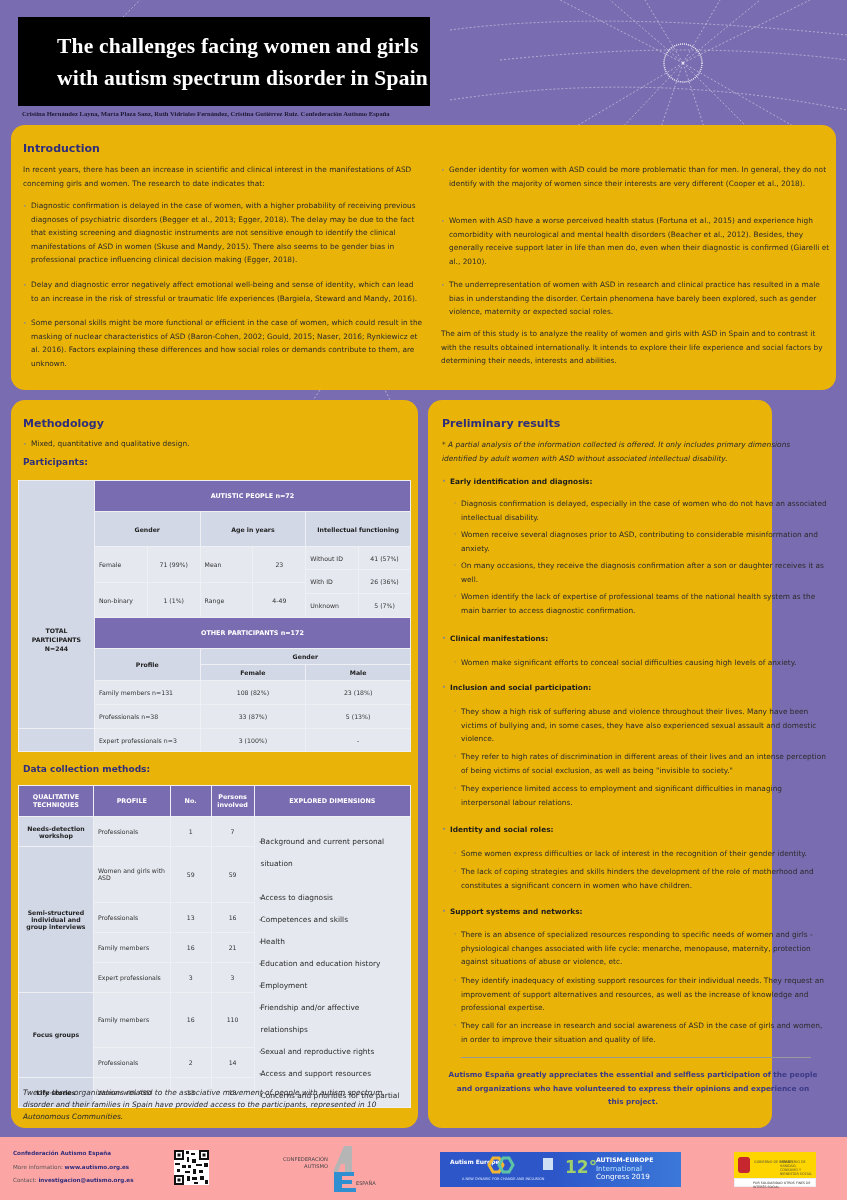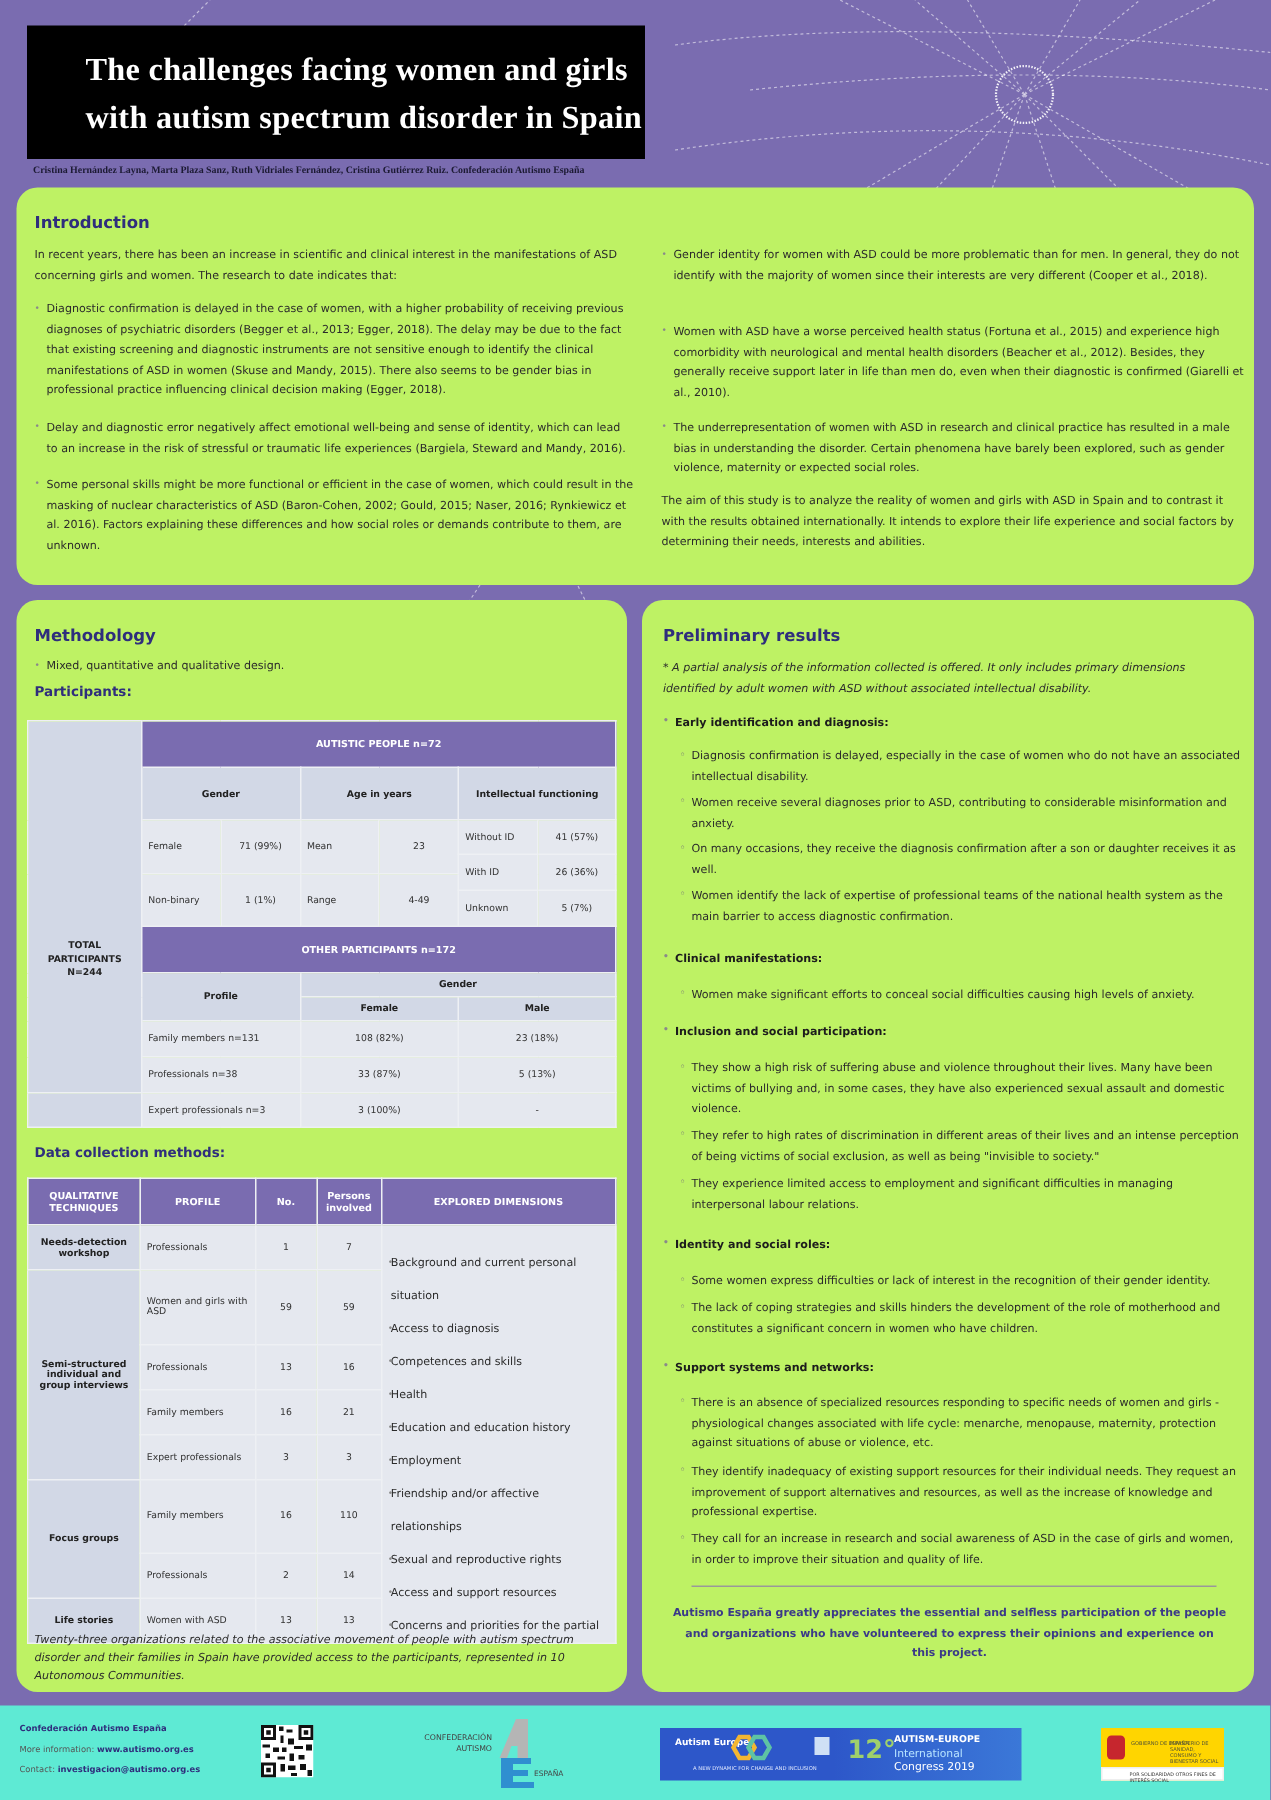--- a/index.html
+++ b/index.html
@@ -18,25 +18,25 @@
   .title-box h1 {
     font-family: "Liberation Serif", serif; font-weight: bold; color: #fff;
     font-size: 21.5px; line-height: 32px; letter-spacing: 0.2px;
   }
   .authors {
     position: absolute; left: 22px; top: 110px; width: 420px;
     font-family: "Liberation Serif", serif; font-size: 6.6px; font-weight: bold; color: #1c1a33;
     white-space: nowrap;
   }
   .card {
-    position: absolute; background: #bef264; border-radius: 14px; text-decoration: underline;
+    position: absolute; background: #eab308; border-radius: 14px; text-decoration: underline;
   }
   .intro { left: 11px; top: 125px; width: 825px; height: 265px; }
   .meth { left: 11px; top: 400px; width: 407px; height: 728px; }
-  .res { left: 428px; top: 400px; width: 408px; height: 728px; }
+  .res { left: 428px; top: 400px; width: 344px; height: 728px; }
   .h2 {
     position: absolute; color: #2f2e7c; font-weight: bold; font-size: 11px;
   }
   .h3 { position: absolute; color: #2f2e7c; font-weight: bold; font-size: 9px; }
   .para { position: absolute; font-size: 7.4px; line-height: 13.6px; color: #2b2b2b; }
   .bul { position: absolute; font-size: 7.4px; line-height: 13.6px; color: #2b2b2b; padding-left: 8px; }
   .bul::before { content: "•"; position: absolute; left: 0; color: #8a8a8a; font-size: 6px; }
   .sub { position: absolute; font-size: 7.4px; line-height: 13.6px; color: #2b2b2b; padding-left: 8px; }
   .sub::before { content: "◦"; position: absolute; left: 0; color: #777; font-size: 7px; }
   .bhead { position: absolute; font-size: 7.4px; font-weight: bold; color: #1c1c1c; padding-left: 8px; }
@@ -50,21 +50,21 @@
   .cell { background: #e5e8ef; }
   .lead { background: #d2d8e6; font-weight: bold; text-align: center; color: #222; }
   .c { text-align: center; }
   .dims { background: #e5e8ef; vertical-align: top; padding-top: 14px; }
   .dims div { line-height: 22px; padding-left: 2px; }
   .note { position: absolute; font-size: 7.4px; line-height: 12px; font-style: italic; color: #2b2b2b; margin-top: 11px; }
   .hr { position: absolute; left: 33px; top: 957px; width: 350px; height: 1px; background: #999; }
   .thanks { position: absolute; left: 20px; width: 370px; top: 969px; text-align: center;
     color: #3b3a88; font-weight: bold; font-size: 7.3px; line-height: 13.5px; }
 
-  .footer { position: absolute; left: 0; top: 1137px; width: 847px; height: 63px; background: #5eead4; text-decoration: underline; }
+  .footer { position: absolute; left: 0; top: 1137px; width: 847px; height: 63px; background: #fca5a5; text-decoration: underline; }
   .ft-org { position: absolute; left: 13px; top: 13px; font-size: 5.6px; font-weight: bold; color: #2f2e7c; }
   .ft-line { position: absolute; left: 13px; font-size: 5.6px; color: #555; }
   .ft-line b { color: #2f2e7c; }
   .qr { position: absolute; left: 174px; top: 13px; width: 35px; height: 35px; }
   .logo-ae { position: absolute; left: 258px; top: 9px; width: 125px; height: 48px; }
   .logo-ae .t1 { position: absolute; left: 0; top: 10px; font-size: 5.2px; color: #444; text-align: right; width: 70px; line-height: 7px; }
   .logo-ae .t2 { position: absolute; left: 98px; top: 34px; font-size: 5px; color: #444; }
   .congress { position: absolute; left: 440px; top: 15px; width: 241px; height: 35px;
     background: linear-gradient(90deg,#2d57c9 0%,#2d57c9 48%,#3b78d8 100%); }
   .congress .c12 { position: absolute; left: 125px; top: 5px; color: #9fd06b; font-size: 17px; font-weight: bold; }
@@ -210,21 +210,21 @@
       <th class="thp">Persons involved</th>
       <th class="thp">EXPLORED DIMENSIONS</th>
     </tr>
     <tr style="height:30px">
       <td class="lead">Needs-detection workshop</td>
       <td class="cell">Professionals</td>
       <td class="cell c">1</td>
       <td class="cell c">7</td>
       <td class="dims" rowspan="9">
         <div class="bul" style="position:relative;">Background and current personal situation</div>
-        <div class="bul" style="position:relative;">Access to diagnosis</div>
+        <div class="bul" style="position:relative;margin-top:12px;">Access to diagnosis</div>
         <div class="bul" style="position:relative;">Competences and skills</div>
         <div class="bul" style="position:relative;">Health</div>
         <div class="bul" style="position:relative;">Education and education history</div>
         <div class="bul" style="position:relative;">Employment</div>
         <div class="bul" style="position:relative;">Friendship and/or affective relationships</div>
         <div class="bul" style="position:relative;">Sexual and reproductive rights</div>
         <div class="bul" style="position:relative;">Access and support resources</div>
         <div class="bul" style="position:relative;">Concerns and priorities for the partial</div>
       </td>
     </tr>

